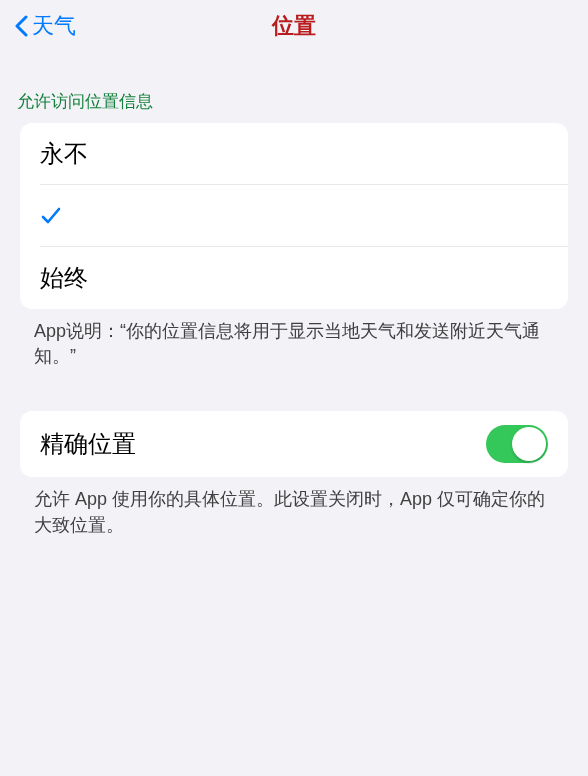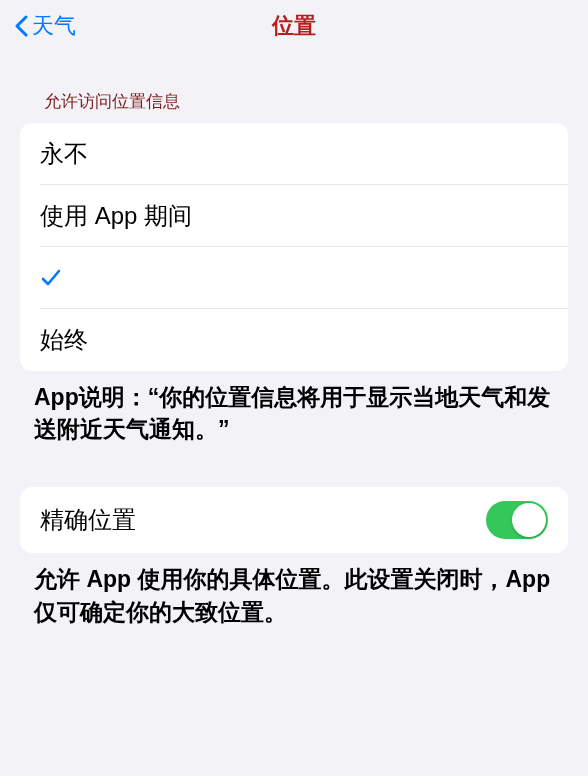--- a/index.html
+++ b/index.html
@@ -47,23 +47,23 @@
     }
     .nav-title {
       position: absolute;
       left: 50%;
       transform: translateX(-50%);
       font-size: 22px;
       font-weight: 600;
       color: #b91c1c;
     }
     .section-header {
-      padding: 38px 34px 10px 44px;
+      padding: 38px 34px 10px 17px;
       font-size: 17px;
-      color: #7f1d1d;
+      color: #15803d;
     }
     .group {
       background: #fff;
       margin: 0 20px;
       border-radius: 12px;
       overflow: hidden;
     }
     .row {
       display: flex;
       align-items: center;
@@ -94,24 +94,23 @@
       display: flex;
       align-items: center;
       justify-content: center;
     }
     .checkmark svg {
       width: 20px;
       height: 20px;
     }
     .section-footer {
       padding: 10px 34px 0 34px;
-      font-size: 23px;
-      color: #000000;
+      font-size: 18px;
+      color: #404040;
       line-height: 1.4;
-      font-weight: bold;
     }
     .section2-header-spacer {
       height: 42px;
     }
     .switch {
       width: 62px;
       height: 38px;
       border-radius: 19px;
       background: #34c759;
       position: relative;
@@ -148,24 +147,20 @@
 </div>
 
 <div class="section-header">允许访问位置信息</div>
 
 <div class="group">
   <div class="row">
     <span class="row-label">永不</span>
     <span class="checkmark"></span>
   </div>
   <div class="row">
-    <span class="row-label">使用 App 期间</span>
-    <span class="checkmark"></span>
-  </div>
-  <div class="row">
     <span class="checkmark">
         <svg viewBox="0 0 20 20" fill="none">
           <path d="M2 11 L7 16 L18 3" stroke="#007aff" stroke-width="2.6" stroke-linecap="round" stroke-linejoin="round"></path>
         </svg>
       </span>
   </div>
   <div class="row">
     <span class="row-label">始终</span>
     <span class="checkmark"></span>
   </div>

